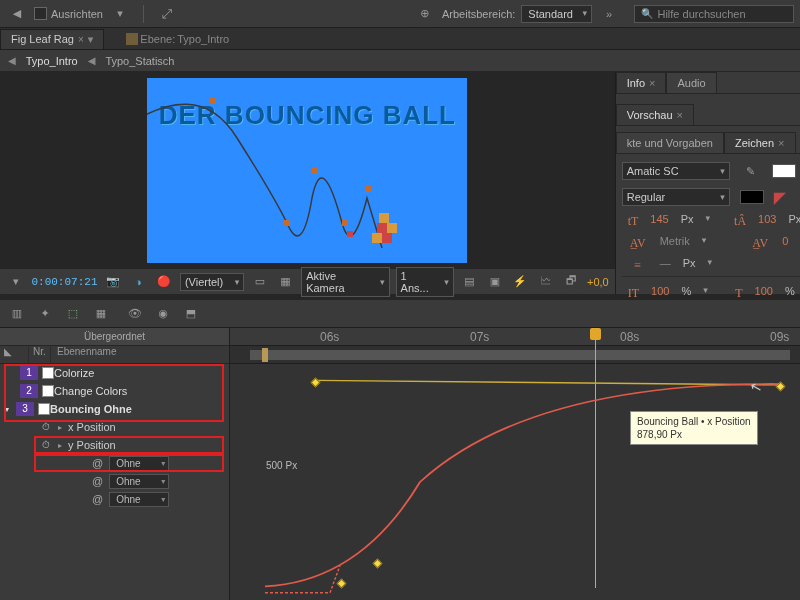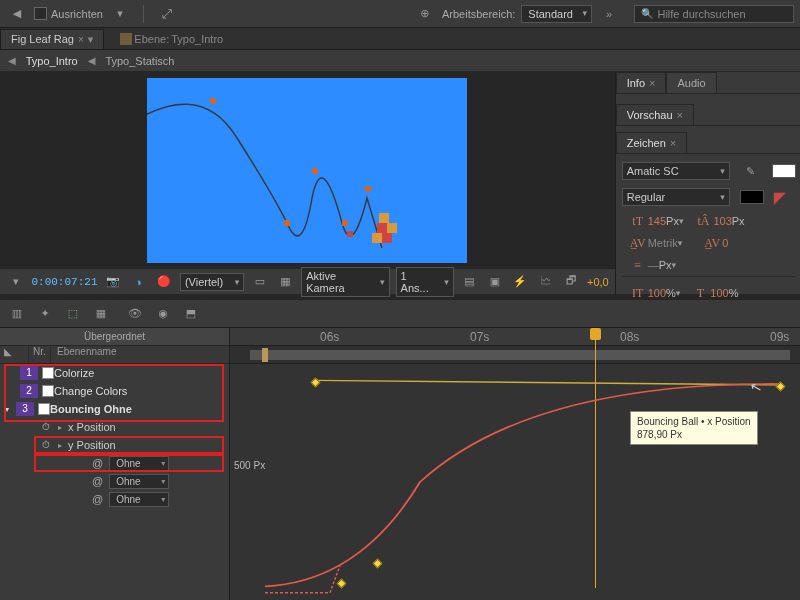--- a/index.html
+++ b/index.html
@@ -13,21 +13,21 @@
   .chk::before { content:""; width: 11px; height: 11px; border:1px solid #666; background:#2a2a2a; }
   .tb-btn { width: 22px; height: 22px; background:#3a3a3a; border:1px solid #3a3a3a; border-radius:2px; display:flex; align-items:center; justify-content:center; color:#999; }
   .workspace-lbl { color:#aaa; }
   .workspace-dd { padding:2px 18px 2px 6px; background:#2a2a2a; border:1px solid #555; color:#ccc; position:relative; }
   .workspace-dd::after { content:"▾"; position:absolute; right:4px; font-size:9px; color:#999; }
   .search { margin-left:8px; width:160px; height:18px; background:#2a2a2a; border:1px solid #555; color:#888; padding:2px 6px; display:flex; align-items:center; gap:4px; }
   .search::before { content:"🔍"; font-size:10px; }
 
   
   .tabs-row { height: 22px; background:#303030; display:flex; align-items:center; border-bottom:1px solid #1e1e1e; }
-  .tab { padding:3px 10px; background:#3a3a3a; border:1px solid #1e1e1e; border-bottom:none; margin-right:2px; display:flex; align-items:center; gap:4px; color:#ccc; }
+  .tab { padding:3px 10px; background:#3a3a3a; border:1px solid #1e1e1e; border-bottom:none; margin-right:8px; display:flex; align-items:center; gap:4px; color:#ccc; }
   .tab .x { color:#888; font-size:10px; }
   .layer-lbl { margin-left:14px; color:#888; display:flex; align-items:center; gap:2px; }
   .layer-lbl .sq { width:12px; height:12px; background:#705d3a; display:inline-block; }
 
   
   .crumb-row { height:22px; background:#3a3a3a; display:flex; align-items:center; padding:0 8px; gap:10px; border-bottom:1px solid #262626; }
   .crumb { color:#ddd; }
   .chev { color:#888; font-size:10px; }
 
   
@@ -40,21 +40,21 @@
 
   .side { width:192px; background:#3a3a3a; border-left:1px solid #1e1e1e; display:flex; flex-direction:column; }
   .panel-tabs { display:flex; border-bottom:1px solid #262626; }
   .panel-tab { padding:4px 10px; color:#aaa; background:#3e3e3e; border:1px solid #262626; border-bottom:none; }
   .panel-tab.active { background:#3a3a3a; color:#ddd; }
   .panel-tab .x { margin-left:4px; color:#888; }
   .panel-block { padding:4px 6px; border-bottom:1px solid #2a2a2a; }
   .drop { display:flex; align-items:center; background:#2a2a2a; border:1px solid #555; padding:2px 4px; color:#ccc; width:108px; position:relative; }
   .drop::after { content:"▾"; position:absolute; right:4px; color:#999; font-size:9px; }
   .row-flex { display:flex; align-items:center; gap:10px; height:26px; }
-  .char-row { display:flex; align-items:center; gap:0; padding:3px 6px; }
+  .char-row { display:flex; gap:12px; padding:3px 6px; }
   .char-ico { width:20px; height:16px; display:inline-flex; align-items:center; justify-content:center; color:#c75; font-size:12px; font-family:serif; }
   .char-val { color:#c75; }
   .char-unit { color:#bbb; }
   .char-dd { color:#999; font-size:9px; }
   .small-sw { width:24px; height:14px; background:#fff; border:1px solid #555; }
   .small-sw.black { background:#000; }
 
   
   .viewer-bar { height:26px; background:#3a3a3a; border-top:1px solid #262626; display:flex; align-items:center; padding:0 6px; gap:6px; }
   .viewer-bar .drop { width:auto; padding-right:20px; }
@@ -142,20 +142,21 @@
   <span class="chev">◀</span>
   <span class="crumb">Typo_Intro</span>
   <span class="chev">◀</span>
   <span class="crumb" style="color:#aaa;">Typo_Statisch</span>
 </div>
 
 <div class="main">
   <div class="preview-col">
     <div class="viewer">
       <div class="canvas">
+        <div class="title">DER BOUNCING BALL</div>
         <svg class="path" viewBox="0 0 320 185">
           <path d="M -30 55 Q 50 -5 90 60 Q 125 115 140 145 Q 155 180 165 120 Q 175 70 195 145 Q 205 180 220 120 L 235 170" stroke="#3a3a3a" stroke-width="1.5" fill="none"></path>
           <rect x="-34" y="53" width="6" height="6" fill="#ca6a29"></rect>
             <rect x="63" y="20" width="6" height="6" fill="#ca6a29"></rect>
           <rect x="137" y="142" width="6" height="6" fill="#ca6a29"></rect>
             <rect x="165" y="90" width="6" height="6" fill="#ca6a29"></rect>
           <rect x="195" y="142" width="6" height="6" fill="#ca6a29"></rect>
             <rect x="218" y="108" width="6" height="6" fill="#ca6a29"></rect>
 
           <rect x="225" y="155" width="10" height="10" fill="#d99a3c"></rect>
@@ -196,20 +197,21 @@
 
   <div class="side">
     <div class="panel-tabs">
       <div class="panel-tab active"><span>Info</span><span class="x">×</span></div>
       <div class="panel-tab"><span>Audio</span></div>
     </div>
     <div class="panel-tabs" style="margin-top:10px;">
       <div class="panel-tab active"><span>Vorschau</span><span class="x">×</span></div>
     </div>
     <div class="panel-tabs" style="margin-top:6px;">
+      <div class="panel-tab"><span>kte und Vorgaben</span></div>
       <div class="panel-tab active"><span>Zeichen</span><span class="x">×</span></div>
     </div>
     <div class="panel-block">
       <div class="row-flex">
         <div class="drop">
             <span>Amatic SC</span>
           </div>
         <span class="tb-btn">✎</span>
         <span class="small-sw"></span>
       </div>
@@ -330,21 +332,21 @@
         <span class="tick" style="left:390px;">08s</span>
         <span class="tick" style="left:540px;">09s</span>
       </div>
       <div class="work-area">
         <div class="work-bar"></div>
         <div class="work-handle" style="left:32px;"></div>
       </div>
       <div class="cti" style="left:365px; height:260px;"></div>
 
       <div class="graph">
-        <span class="ylabel" style="top:96px;">500 Px</span>
+        <span class="ylabel" style="top:96px;margin-left:32px;">500 Px</span>
         
         <svg width="100%" height="100%" viewBox="0 0 570 260" preserveAspectRatio="none">
 
           <line x1="85" y1="18" x2="550" y2="23" stroke="#cfae3a" stroke-width="1.5"></line>
 
           <path d="M 35 245 Q 130 240 190 130 Q 300 20 550 22" stroke="#e25b4a" stroke-width="1.8" fill="none"></path>
 
           <path d="M 35 252 L 100 252 L 110 222" stroke="#e25b4a" stroke-width="1.5" fill="none" stroke-dasharray="3 2"></path>
         </svg>
         <span class="kf" style="left:82px; top:15px;"></span>

